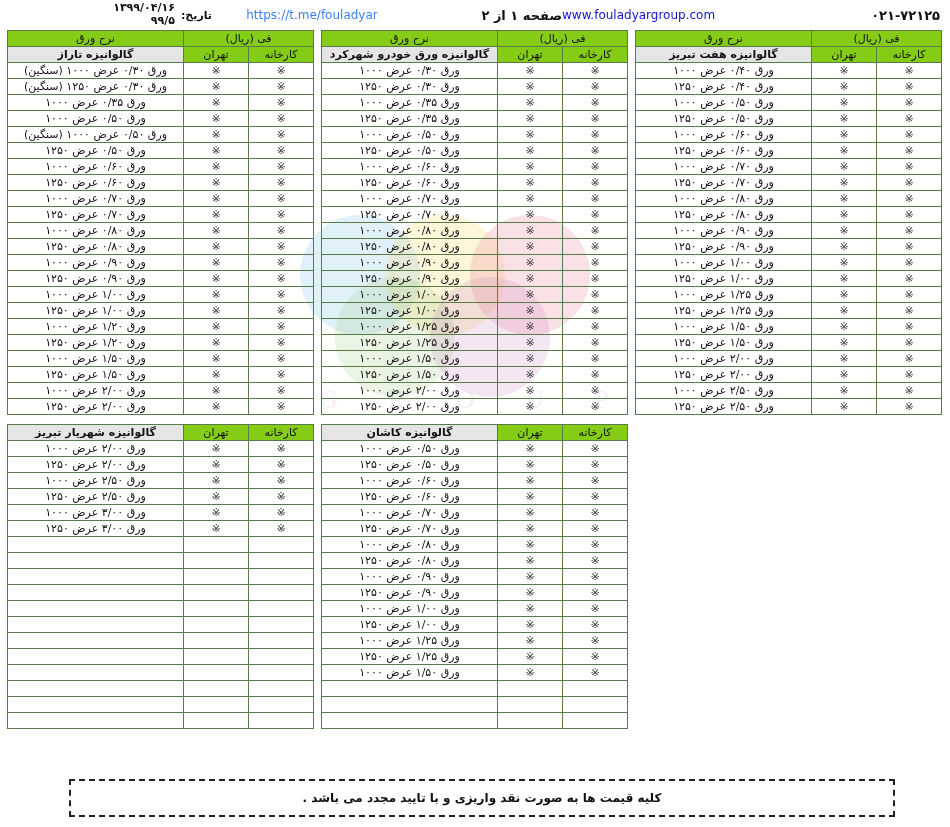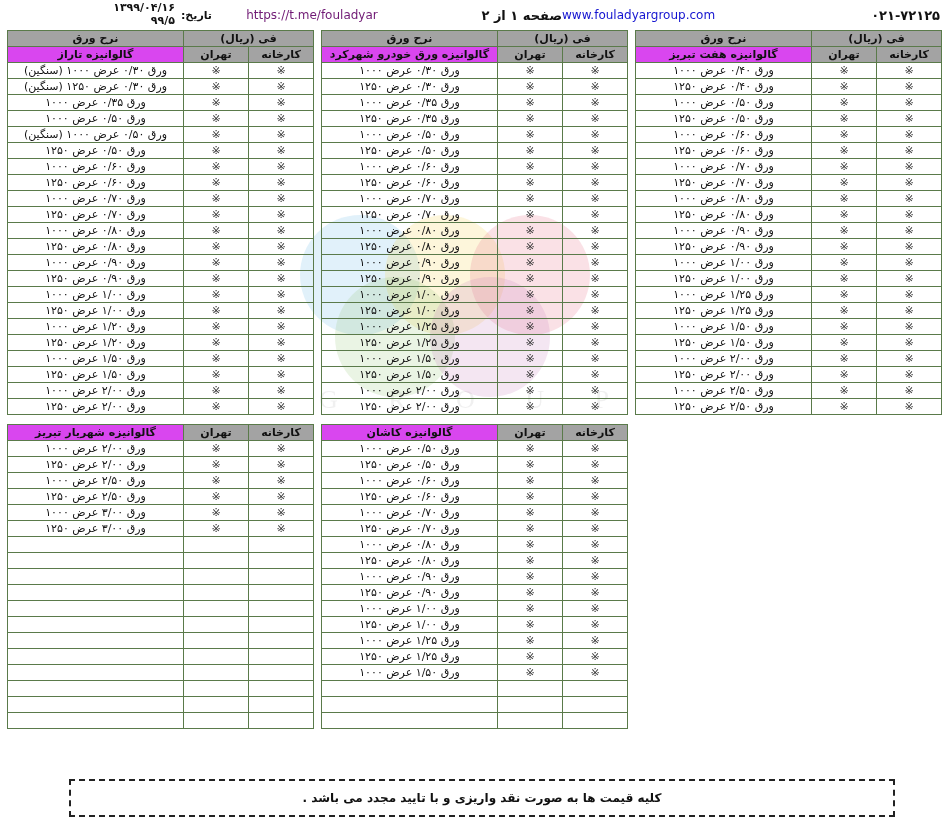--- a/index.html
+++ b/index.html
@@ -63,21 +63,21 @@
   .hdr-site{
     flex:0 0 210px;text-align:left;
     color:#1414d0;font-size:12px;direction:ltr;
   }
   .hdr-page{
     flex:0 0 150px;text-align:right;
     font-size:13px;font-weight:bold;
   }
   .hdr-tg{
     flex:0 0 200px;text-align:center;
-    color:#701a75;font-size:12px;direction:ltr;
+    color:#3b82f6;font-size:12px;direction:ltr;
   }
   .hdr-date{
     flex:1;display:flex;align-items:center;justify-content:flex-start;
     gap:6px;font-size:11px;font-weight:bold;
   }
   .hdr-date .lbl{white-space:nowrap;}
   .hdr-date .vals{line-height:1.15;text-align:right;direction:ltr;margin-left:24px;}
 
   
   .sheet{
@@ -99,28 +99,28 @@
   }
   table.price td,table.price th{
     border:1px solid #5a7a4a;
     height:15px;
     padding:0;
     font-size:11px;
     text-align:center;
     line-height:14px;
   }
   .group-title{
-    background:#d946ef;
+    background:#e5e5e5;
     font-weight:bold;
     font-size:12px;
     height:19px;
   }
   .sub-head{
-    background:#a3a3a3;
-    font-weight:bold;
+    background:#84cc16;
+    font-weight:normal;
     font-size:10.5px;
     height:17px;
   }
   .c-name{width:176px;}
   .c-tehran{width:65px;}
   .c-factory{width:65px;}
   .cell-name{text-align:center;font-size:11px;}
   .star{font-size:10px;color:#333;}
   .empty-row td{height:15px;}
 

